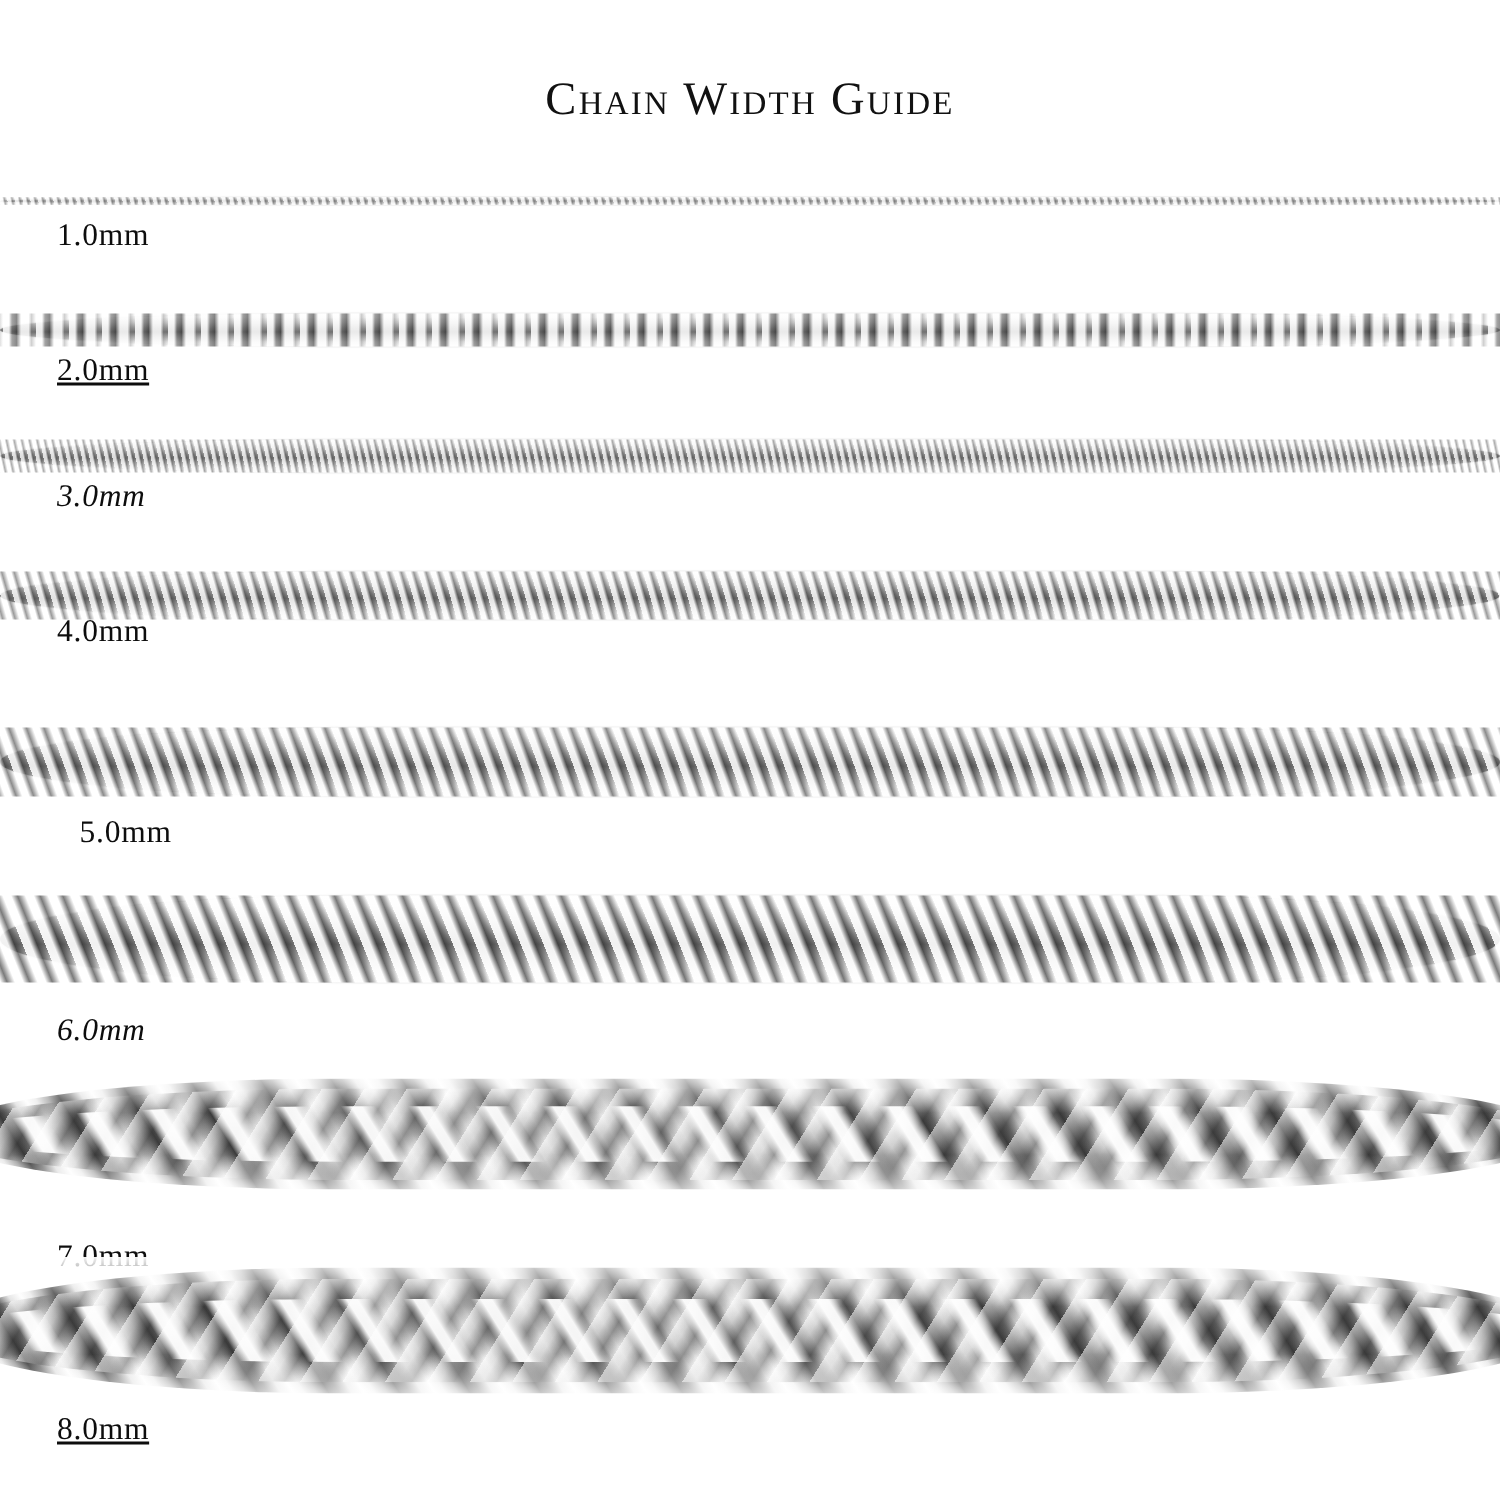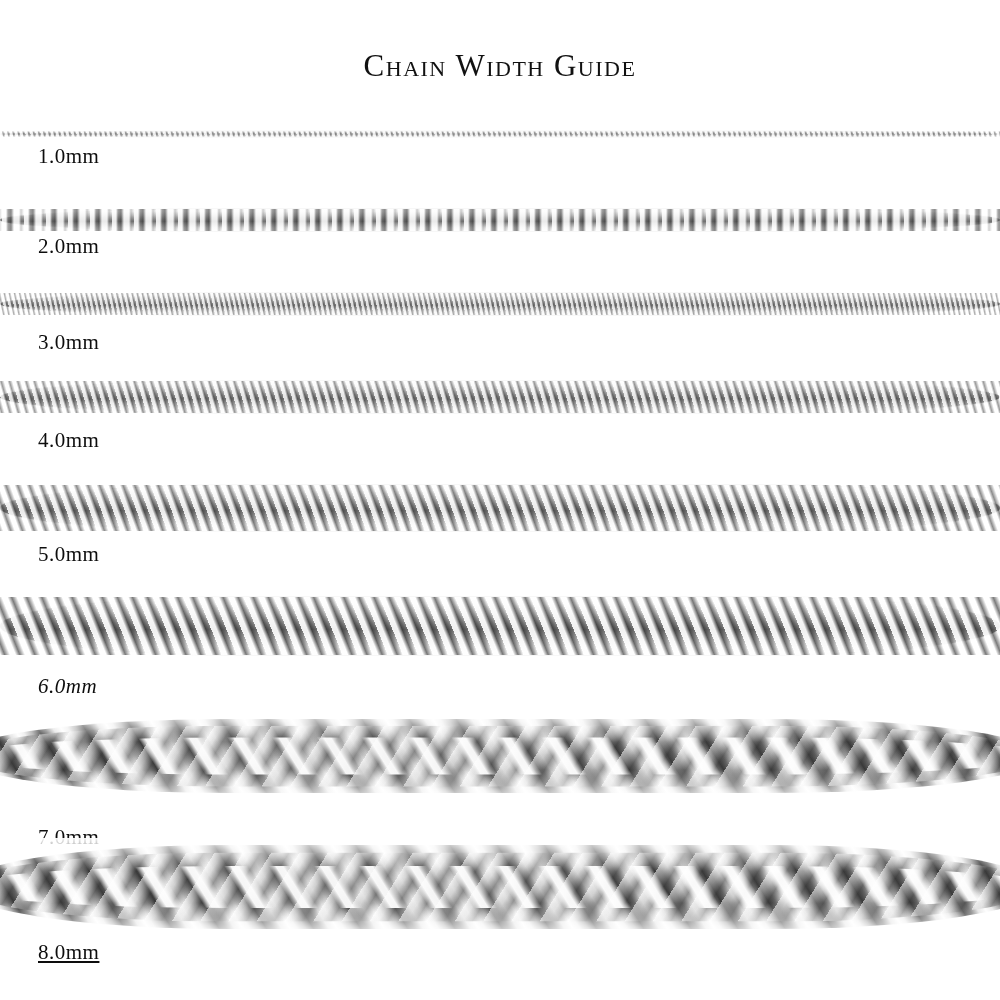--- a/index.html
+++ b/index.html
@@ -214,39 +214,39 @@
       <div class="band thin" style="height: 5px;">
         <div class="tex tex-snake-fine"></div>
       </div>
     </div>
     <div class="chain-label" style="top: 144px;">1.0mm</div>
     <div class="chain-strip" style="top: 204px; height: 32px;">
       <div class="band" style="height: 22px;">
         <div class="tex tex-box"></div>
       </div>
     </div>
-    <div class="chain-label" style="top: 234px;">2.0mm</div>
+    <div class="chain-label" style="top: 234px; text-decoration: underline;">2.0mm</div>
     <div class="chain-strip" style="top: 288px; height: 32px;">
       <div class="band" style="height: 22px;">
         <div class="tex tex-snake-fine"></div>
       </div>
     </div>
-    <div class="chain-label" style="top: 330px;">3.0mm</div>
+    <div class="chain-label" style="top: 318px; font-style: italic;">3.0mm</div>
     <div class="chain-strip" style="top: 376px; height: 42px;">
       <div class="band" style="height: 32px;">
         <div class="tex tex-snake-med"></div>
       </div>
     </div>
-    <div class="chain-label" style="top: 428px;">4.0mm</div>
+    <div class="chain-label" style="top: 408px;">4.0mm</div>
     <div class="chain-strip" style="top: 480px; height: 56px;">
       <div class="band" style="height: 46px;">
         <div class="tex tex-snake-wide"></div>
       </div>
     </div>
-    <div class="chain-label" style="top: 542px;">5.0mm</div>
+    <div class="chain-label" style="top: 542px; margin-left: 15px;">5.0mm</div>
     <div class="chain-strip" style="top: 592px; height: 68px;">
       <div class="band" style="height: 58px;">
         <div class="tex tex-snake-xwide"></div>
       </div>
     </div>
     <div class="chain-label" style="top: 674px; font-style: italic;">6.0mm</div>
     <div class="chain-strip" style="top: 712px; height: 88px;">
       <div class="rope">
         <div class="strand" style="height: 74px;"></div>
         <div class="strand b" style="height: 60.68px;"></div>

